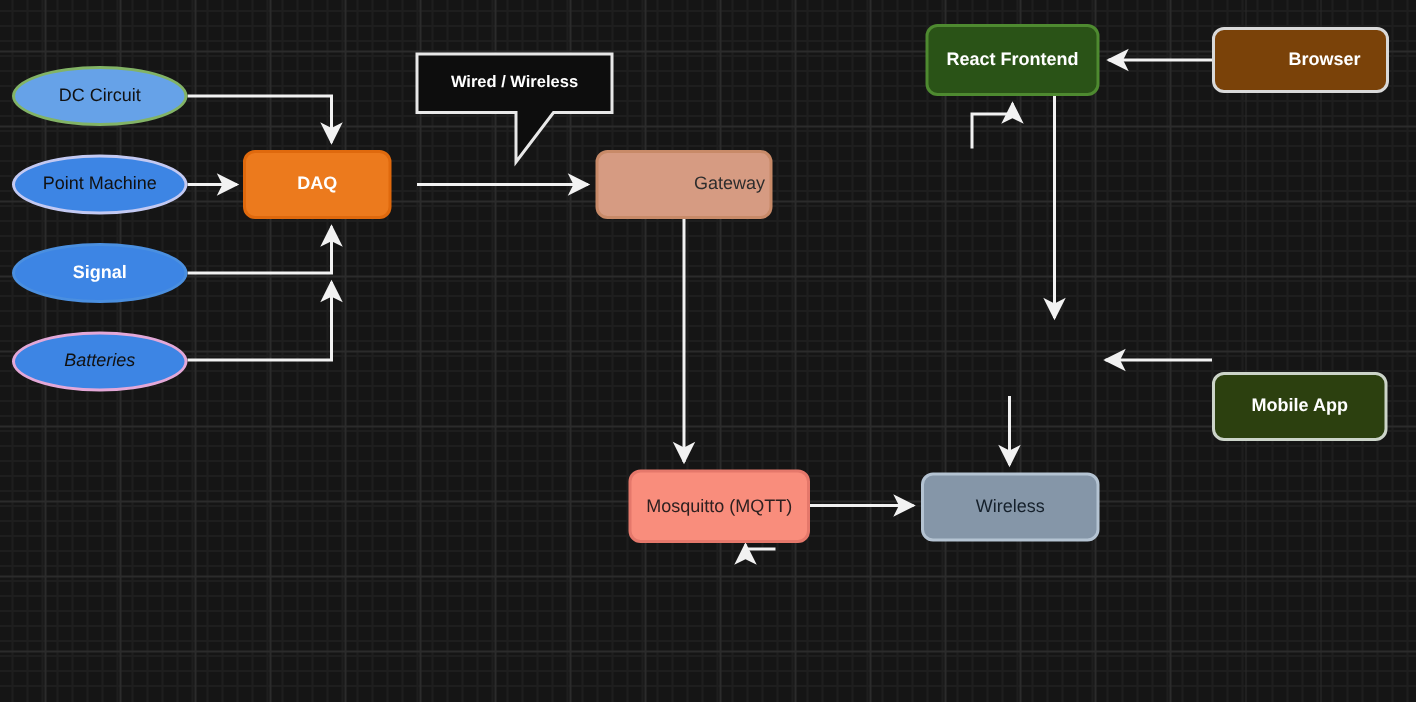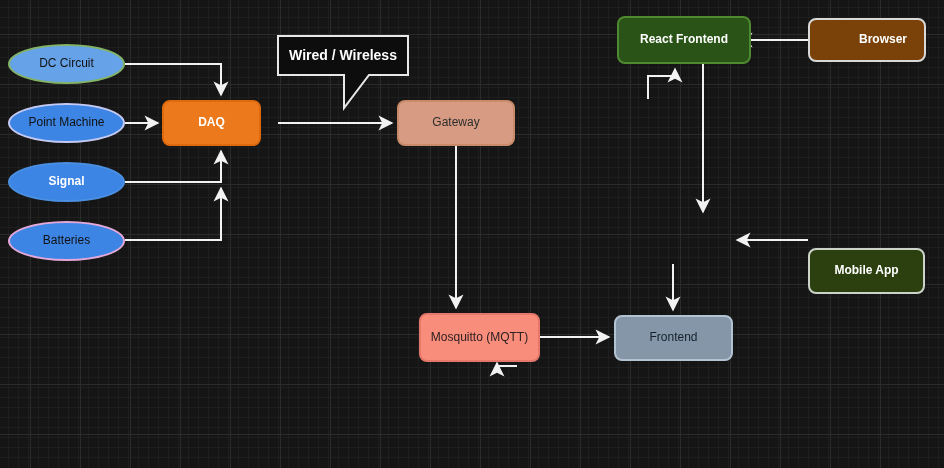--- a/index.html
+++ b/index.html
@@ -18,21 +18,21 @@
   .node{
     position:absolute;display:flex;align-items:center;justify-content:center;
     box-sizing:border-box;border:2px solid transparent;border-radius:8px;
     font-size:12px;line-height:1.1;text-align:center;cursor:default;
   }
   .node .lbl{padding:0 3px;}
   .ellipse{border-radius:50%;}
   .bold{font-weight:700;}
   .callout-label{
     position:absolute;display:flex;align-items:center;justify-content:center;
-    font-size:14px;font-weight:700;text-align:center;
+    font-size:11px;font-weight:700;text-align:center;
   }
 </style>
 </head>
 <body>
 
 <div class="canvas">
 
   <svg class="edges" width="944" height="468" viewBox="0 0 944 468">
     <defs>
       <marker id="arrow" viewBox="0 0 12 12" refX="10" refY="6" markerWidth="9" markerHeight="9" orient="auto-start-reverse">
@@ -64,51 +64,51 @@
   </div>
 
   <div class="node ellipse" style="left: 8px; top: 103px; width: 117px; height: 40px; background: rgb(61, 133, 228); border-color: rgb(195, 201, 242); color: rgb(17, 17, 17);">
     <span class="lbl">Point Machine</span>
   </div>
 
   <div class="node ellipse" style="left: 8px; top: 162px; width: 117px; height: 40px; background: rgb(61, 133, 228); border-color: rgb(74, 143, 224); color: #ffffff; font-weight: bold;">
     <span class="lbl">Signal</span>
   </div>
 
-  <div class="node ellipse" style="left: 8px; top: 221px; width: 117px; height: 40px; background: rgb(61, 133, 228); border-color: rgb(227, 168, 216); color: rgb(17, 17, 17);">
+  <div class="node ellipse" style="left: 8px; top: 221px; width: 117px; height: 40px; background: rgb(61, 133, 228); border-color: rgb(227, 168, 216); color: rgb(17, 17, 17); font-style: italic;">
     <span class="lbl">Batteries</span>
   </div>
 
   <div class="node bold" style="left: 162px; top: 100px; width: 99px; height: 46px; background: rgb(236, 122, 29); border-color: rgb(223, 105, 13); color: rgb(255, 255, 255);">
     <span class="lbl">DAQ</span>
   </div>
 
   <div class="callout-label" style="left:278px;top:35px;width:130px;height:40px;color:#fff">
     <span>Wired / Wireless</span>
   </div>
 
-  <div class="node" style="left: 397px; top: 100px; width: 118px; height: 46px; background: rgb(214, 155, 130); border-color: rgb(200, 138, 104); color: rgb(45, 45, 45);">
+  <div class="node" style="left: 397px; top: 100px; width: 118px; height: 46px; background: rgb(214, 155, 130); border-color: rgb(200, 138, 104); color: rgb(45, 45, 45); justify-content: flex-end;">
     <span class="lbl">Gateway</span>
   </div>
 
-  <div class="node bold" style="left: 617px; top: 16px; width: 134px; height: 48px; background: rgb(42, 83, 23); border-color: rgb(78, 138, 48); color: rgb(255, 255, 255);">
+  <div class="node bold" style="left: 617px; top: 16px; width: 116px; height: 48px; background: rgb(42, 83, 23); border-color: rgb(78, 138, 48); color: rgb(255, 255, 255);">
     <span class="lbl">React Frontend</span>
   </div>
 
   <div class="node bold" style="left: 808px; top: 18px; width: 118px; height: 44px; background: rgb(122, 66, 9); border-color: rgb(217, 217, 217); color: rgb(255, 255, 255); padding-left: 32px;">
     <span class="lbl">Browser</span>
   </div>
 
 
 
   <div class="node bold" style="left: 808px; top: 217px; width: 117px; height: 46px; background: rgb(44, 64, 15); border-color: rgb(204, 212, 201); color: rgb(255, 255, 255); margin-top: 31px;">
     <span class="lbl">Mobile App</span>
   </div>
 
   <div class="node" style="left: 395px; top: 313px; width: 121px; height: 49px; background: rgb(249, 141, 124); border-color: rgb(229, 120, 107); color: rgb(45, 32, 32); margin-left: 24px;">
     <span class="lbl">Mosquitto (MQTT)</span>
   </div>
 
   <div class="node" style="left: 614px; top: 315px; width: 119px; height: 46px; background: rgb(133, 150, 168); border-color: rgb(180, 195, 210); color: rgb(21, 32, 43);">
-    <span class="lbl">Frontend</span>
+    <span class="lbl">Wireless</span>
   </div>
 
 </div>
 
 </body></html>

